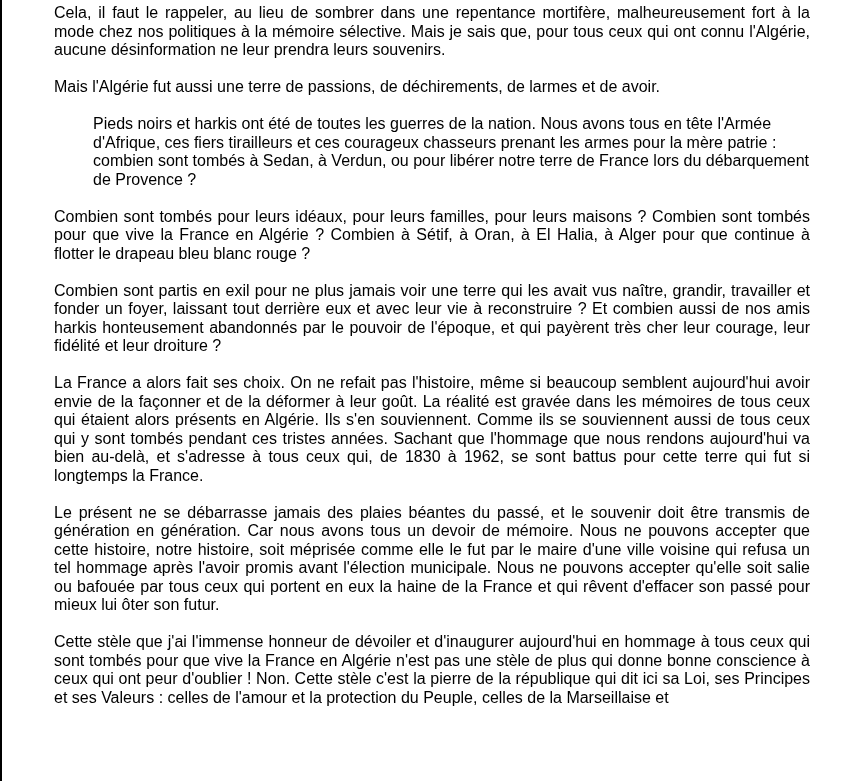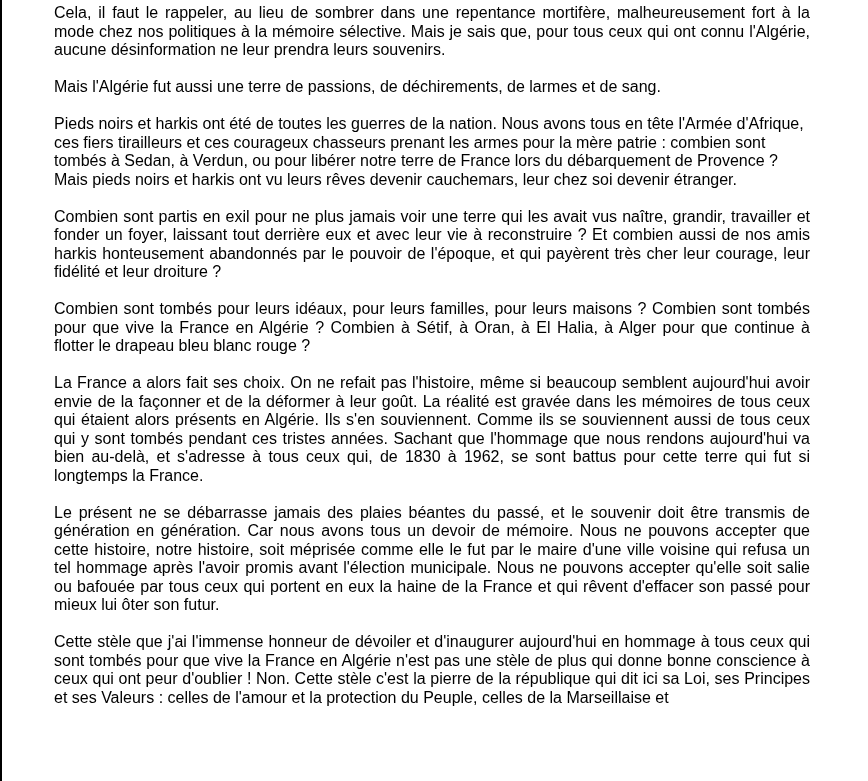--- a/index.html
+++ b/index.html
@@ -34,37 +34,37 @@
       line-height: 18.5px;
       color: #000000;
       text-align: justify;
     }
     .content p {
       margin: 0 0 18.5px 0;
       padding: 0;
     }
     .content .line {
       display: block;
+      margin-left: 39px;
     }
     .content b {
       font-weight: normal;
     }
   </style>
 </head>
 <body>
 
 <div class="page">
   <div class="content">
     <p>Cela, il faut le rappeler, au lieu de sombrer dans une repentance mortifère, malheureusement fort à la mode chez nos politiques à la mémoire sélective. Mais je sais que, pour tous ceux qui ont connu l'Algérie, aucune désinformation ne leur prendra leurs souvenirs.</p>
-    <p>Mais l'Algérie fut aussi une terre de passions, de déchirements, de larmes et de sang.</p>
+    <p>Mais l'Algérie fut aussi une terre de passions, de déchirements, de larmes et de avoir.</p>
     <p style="text-align:left;">
       <span class="line">Pieds noirs et harkis ont été de toutes les guerres de la nation. Nous avons tous en tête l'Armée d'Afrique, ces fiers tirailleurs et ces courageux chasseurs prenant les armes pour la mère patrie : combien sont tombés à Sedan, à Verdun, ou pour libérer notre terre de France lors du débarquement de Provence ?</span>
-      <span class="line">Mais pieds noirs et harkis ont vu leurs rêves devenir cauchemars, leur chez soi devenir étranger.</span>
     </p>
+    <p>Combien sont tombés pour leurs idéaux, pour leurs familles, pour leurs maisons ? Combien sont tombés pour que vive la France en Algérie ? Combien à Sétif, à Oran, à El Halia, à Alger pour que continue à flotter le drapeau bleu blanc rouge ?</p>
     <p>Combien sont partis en exil pour ne plus jamais voir une terre qui les avait vus naître, grandir, travailler et fonder un foyer, laissant tout derrière eux et avec leur vie à reconstruire ? Et combien aussi de nos amis harkis honteusement abandonnés par le pouvoir de l'époque, et qui payèrent très cher leur courage, leur fidélité et leur droiture ?</p>
-    <p>Combien sont tombés pour leurs idéaux, pour leurs familles, pour leurs maisons ? Combien sont tombés pour que vive la France en Algérie ? Combien à Sétif, à Oran, à El Halia, à Alger pour que continue à flotter le drapeau bleu blanc rouge ?</p>
     <p>La France a alors fait ses choix. On ne refait pas l'histoire, même si beaucoup semblent aujourd'hui avoir envie de la façonner et de la déformer à leur goût. La réalité est gravée dans les mémoires de tous ceux qui étaient alors présents en Algérie. Ils s'en souviennent. Comme ils se souviennent aussi de tous ceux qui y sont tombés pendant ces tristes années. Sachant que l'hommage que nous rendons aujourd'hui va bien au-delà, et s'adresse à tous ceux qui, de 1830 à 1962, se sont battus pour cette terre qui fut si longtemps la France.</p>
     <p>
       <span>Le présent ne se débarrasse jamais des plaies béantes du passé, et le souvenir doit être transmis de génération en génération. </span><b>Car nous avons tous un devoir de mémoire. Nous ne pouvons accepter que cette histoire, notre histoire, soit méprisée comme elle le fut par le maire d'une ville voisine qui refusa un tel hommage après l'avoir promis avant l'élection municipale.</b><span> Nous ne pouvons accepter qu'elle soit salie ou bafouée par tous ceux qui portent en eux la haine de la France et qui rêvent d'effacer son passé pour mieux lui ôter son futur.</span>
     </p>
     <p>Cette stèle que j'ai l'immense honneur de dévoiler et d'inaugurer aujourd'hui en hommage à tous ceux qui sont tombés pour que vive la France en Algérie n'est pas une stèle de plus qui donne bonne conscience à ceux qui ont peur d'oublier ! Non. Cette stèle c'est la pierre de la république qui dit ici sa Loi, ses Principes et ses Valeurs : celles de l'amour et la protection du Peuple, celles de la Marseillaise et</p>
   </div>
 </div>
 
 </body></html>

